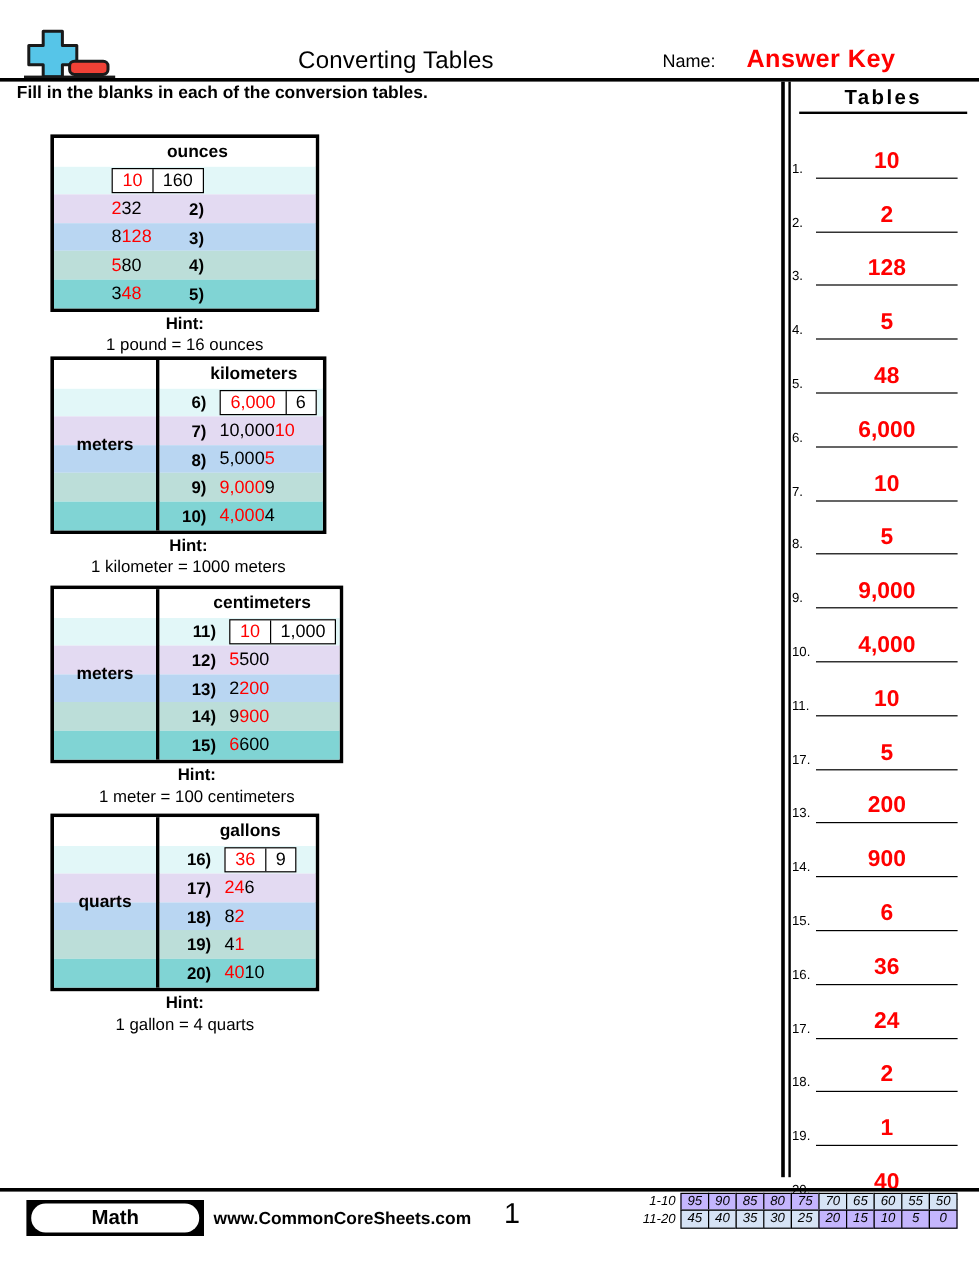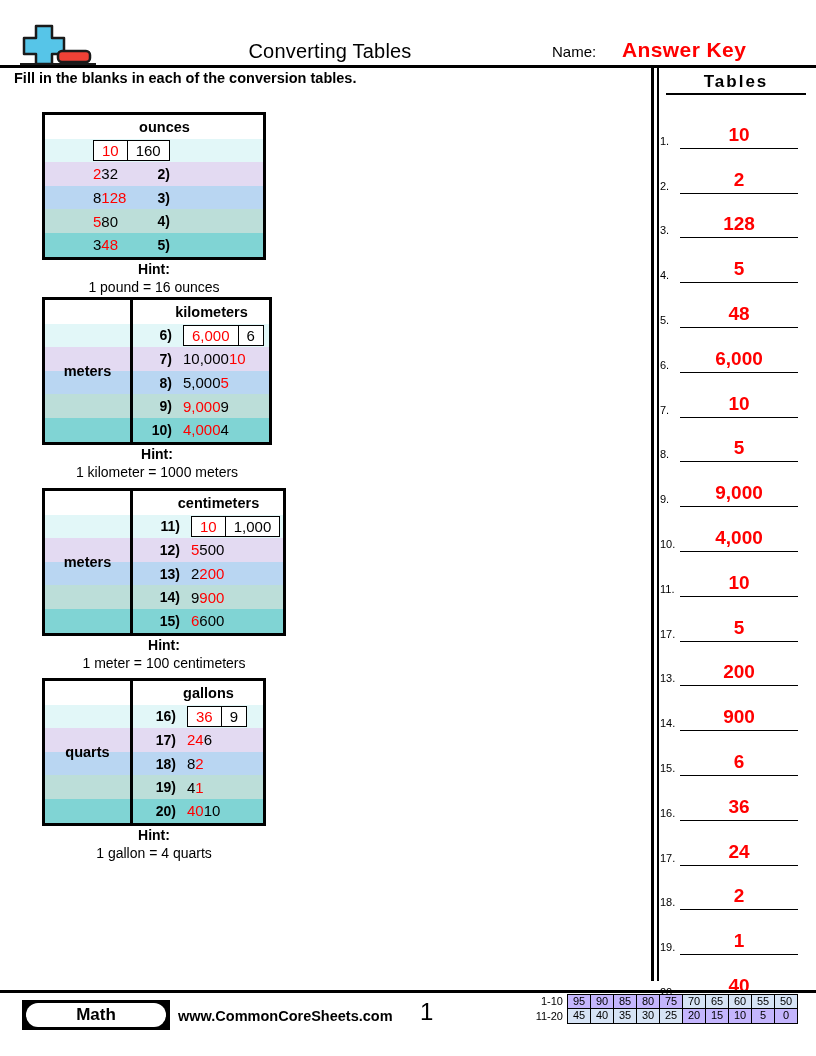--- a/index.html
+++ b/index.html
@@ -266,20 +266,21 @@
   }
   #page-number {
     position: absolute;
     left: 420px; top: 998px;
     font-size: 24px;
   }
   #score-grid {
     position: absolute;
     left: 528px; top: 994px;
     font-size: 11px;
+    font-style: italic;
   }
   .score-row {
     display: flex;
     align-items: stretch;
     height: 15px;
   }
   .score-label {
     width: 40px;
     text-align: right;
     padding-right: 5px;

